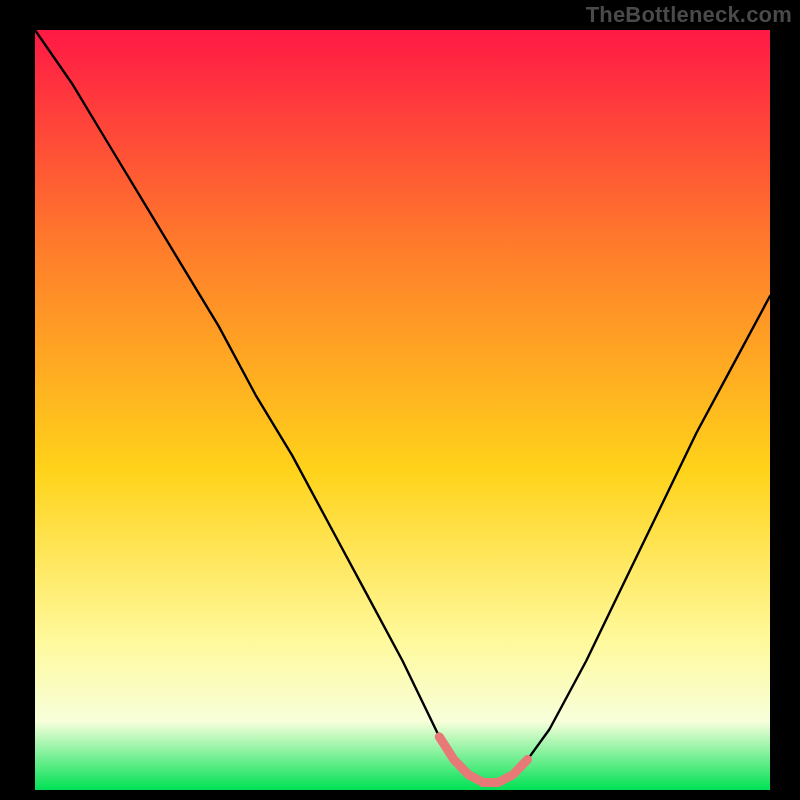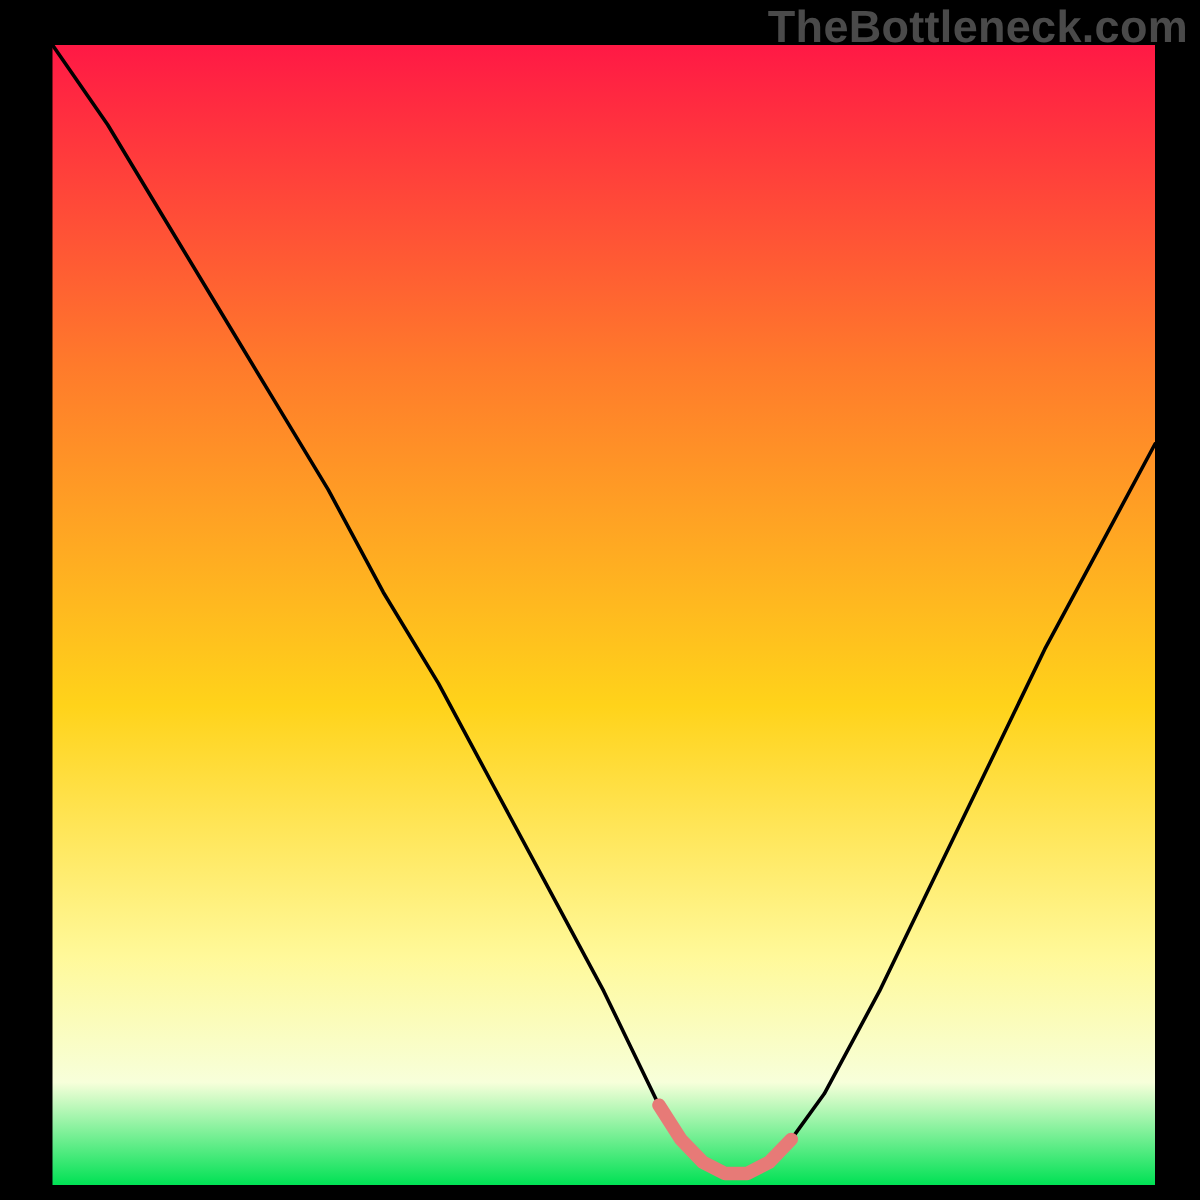--- a/index.html
+++ b/index.html
@@ -15,21 +15,21 @@
     position: relative;
     width: 800px;
     height: 800px;
     background: #000;
   }
   .watermark {
     position: absolute;
     top: 2px;
     right: 8px;
     color: #4a4a4a;
-    font-size: 30px;
+    font-size: 22px;
     font-weight: 600;
     letter-spacing: 0.2px;
     z-index: 5;
   }
   svg.plot {
     position: absolute;
     left: 0;
     top: 0;
     width: 800px;
     height: 800px;

